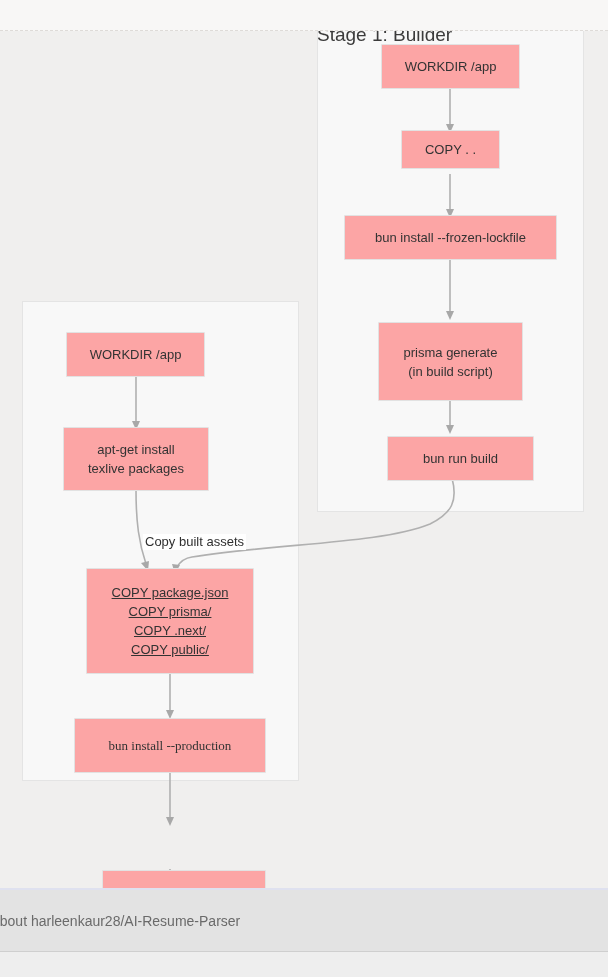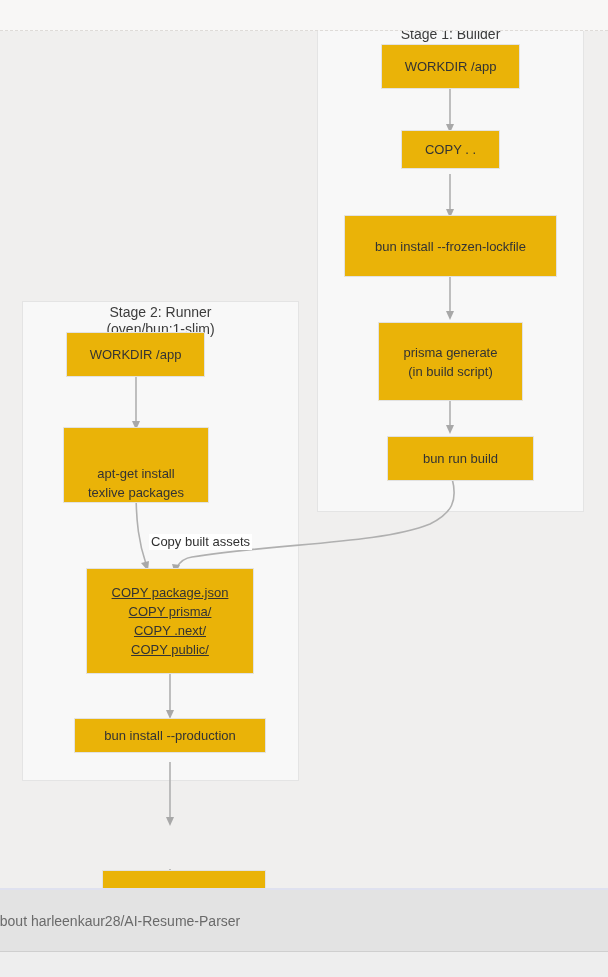--- a/index.html
+++ b/index.html
@@ -54,32 +54,32 @@
   
   .subgraph {
     position: absolute;
     background: #f8f8f8;
     border: 1px solid #e4e4e4;
     box-sizing: border-box;
   }
   .subgraph-title {
     position: absolute;
     width: 100%;
-    text-align: center;
-    font-size: 14px;
+    text-align: left;
+    font-size: 19px;
     line-height: 17px;
     color: #3b3b3b;
     white-space: pre-line;
   }
 
   
   .node {
     position: absolute;
     box-sizing: border-box;
-    background: #eab308;
+    background: #fca5a5;
     border: 1px solid #e2e2e2;
     border-radius: 1px;
     display: flex;
     align-items: center;
     justify-content: center;
     text-align: center;
     font-size: 13px;
     line-height: 19px;
     color: #333333;
     white-space: pre-line;
@@ -149,22 +149,20 @@
   <div class="top-dashed-rule"></div>
 
   <div class="diagram-canvas">
 
     <div class="subgraph" style="left:317px; top:-3px; width:267px; height:484px;">
     </div>
     <div class="subgraph-title" style="left:317px; top:-5px; width:267px;">Stage 1: Builder</div>
 
     <div class="subgraph" style="left:22px; top:270px; width:277px; height:480px;">
     </div>
-    <div class="subgraph-title" style="left:22px; top:273px; width:277px;">Stage 2: Runner
-(oven/bun:1-slim)</div>
 
     <svg class="edge-layer" viewBox="0 0 608 857" width="608" height="857">
 
       <path class="edge-path" d="M450,58 L450,96"></path>
       <polygon class="edge-head" points="450,102 446,93 454,93"></polygon>
 
       <path class="edge-path" d="M450,143 L450,181"></path>
       <polygon class="edge-head" points="450,187 446,178 454,178"></polygon>
 
       <path class="edge-path" d="M450,228 L450,283"></path>
@@ -184,60 +182,60 @@
 
       <path class="edge-path" d="M170,643 L170,682"></path>
       <polygon class="edge-head" points="170,688 166,679 174,679"></polygon>
 
       <path class="edge-path" d="M170,731 L170,789"></path>
       <polygon class="edge-head" points="170,795 166,786 174,786"></polygon>
 
       <path class="edge-path" d="M170,838 L170,857"></path>
     </svg>
 
-    <div class="edge-label" style="left:149px; top:503px;">Copy built assets</div>
+    <div class="edge-label" style="left:143px; top:503px;">Copy built assets</div>
 
     <div class="node" style="left:381px; top:13px; width:139px; height:45px;">
       <span>WORKDIR /app</span>
     </div>
 
     <div class="node" style="left:401px; top:99px; width:99px; height:39px;">
       <span>COPY . .</span>
     </div>
 
-    <div class="node" style="left:344px; top:184px; width:213px; height:62px;">
+    <div class="node" style="left:344px; top:184px; width:213px; height:45px;">
       <span>bun install --frozen-lockfile</span>
     </div>
 
     <div class="node" style="left:378px; top:291px; width:145px; height:79px;">
       <span>prisma generate
 (in build script)</span>
     </div>
 
     <div class="node" style="left:387px; top:405px; width:147px; height:45px;">
       <span>bun run build</span>
     </div>
 
     <div class="node" style="left:66px; top:301px; width:139px; height:45px;">
       <span>WORKDIR /app</span>
     </div>
 
-    <div class="node" style="left:63px; top:396px; width:146px; height:76px;align-items:flex-end;">
+    <div class="node" style="left:63px; top:396px; width:146px; height:64px;">
       <span>apt-get install
 texlive packages</span>
     </div>
 
     <div class="node" style="left:86px; top:537px; width:168px; height:106px;text-decoration:underline;">
       <span>COPY package.json
 COPY prisma/
 COPY .next/
 COPY public/</span>
     </div>
 
-    <div class="node" style="left:74px; top:687px; width:192px; height:35px;">
+    <div class="node" style="left:74px; top:687px; width:192px; height:55px;font-family:Liberation Serif, serif;">
       <span>bun install --production</span>
     </div>
 
     <div class="node" style="left:102px; top:839px; width:164px; height:45px;">
       <span>EXPOSE 3000</span>
     </div>
 
   </div>
 
   <div class="statusbar">

